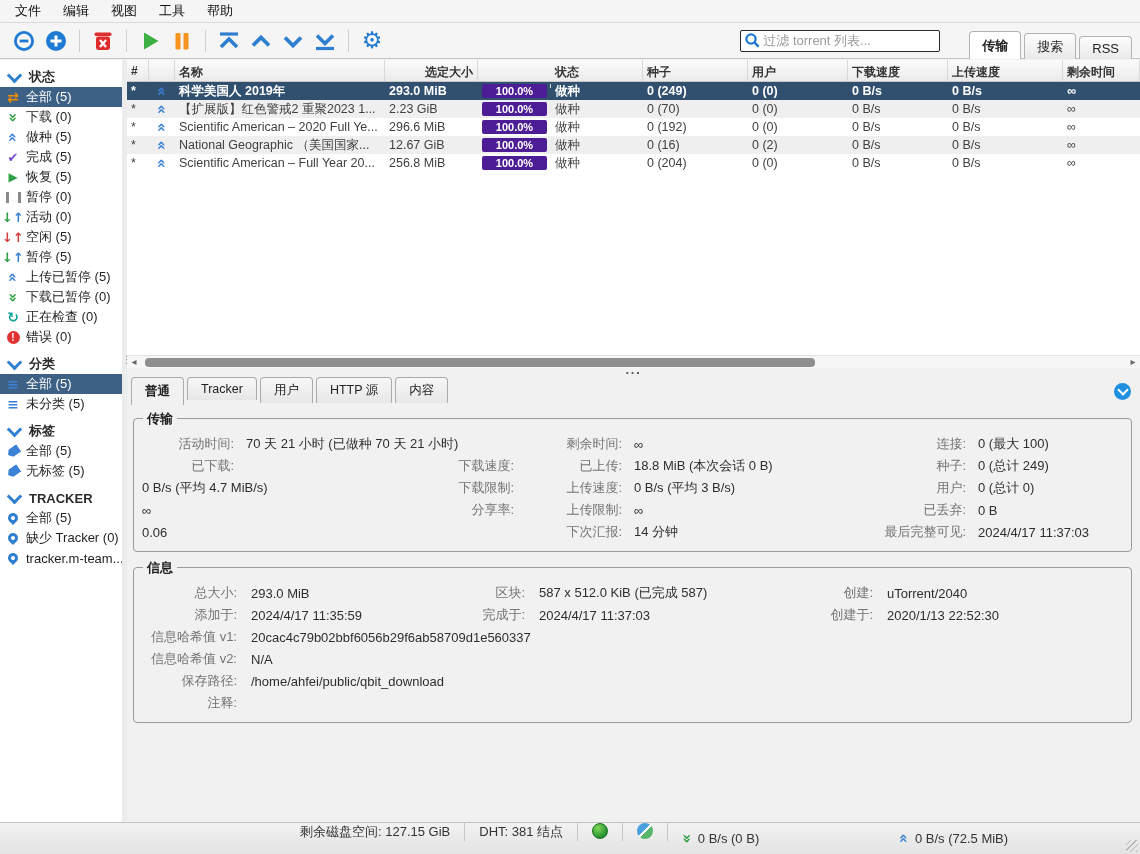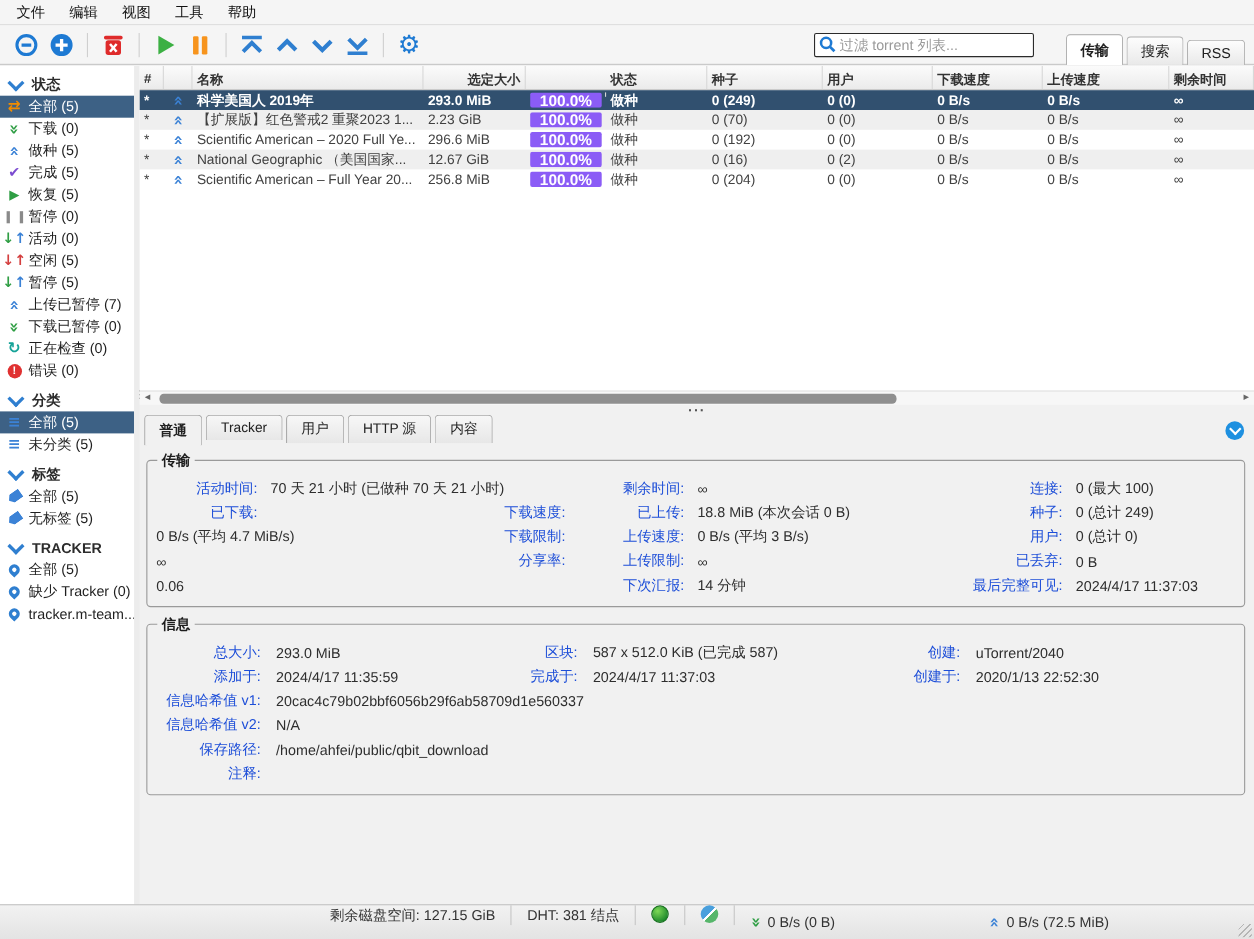--- a/index.html
+++ b/index.html
@@ -51,21 +51,21 @@
   
   .main{position:absolute;top:60px;left:127px;right:0;bottom:32px;background:#f1f1f1}
   .tablewrap{position:absolute;top:0;left:0;right:0;height:295px;background:#fff}
   .thead{display:flex;height:22px;background:linear-gradient(#fbfbfb,#ebebeb);border-bottom:1px solid #c6c6c6;box-sizing:border-box}
   .th{font-weight:bold;font-size:12px;color:#333;padding:4px 4px 0;border-right:1px solid #d8d8d8;
       box-sizing:border-box;white-space:nowrap;overflow:hidden}
   .trow{display:flex;height:18px;align-items:center;font-size:12.5px;color:#414141;white-space:nowrap}
   .trow.alt{background:#efefef}
   .trow.selected{background:#31506f;color:#fff;font-weight:bold}
   .td{padding:0 4px;box-sizing:border-box;overflow:hidden;flex:none}
-  .pbar{height:14px;background:#8b5cf6;border-radius:2px;color:#fff;font-size:14px;font-weight:bold;
+  .pbar{height:14px;background:#4c1d95;border-radius:2px;color:#fff;font-size:11px;font-weight:bold;
         display:flex;align-items:center;justify-content:center}
   
   .hscroll{position:absolute;left:0;right:0;top:295px;height:13px;background:#f7f7f7;
            border-top:1px solid #e2e2e2;display:flex;align-items:center;box-sizing:border-box}
   .harrow{width:14px;text-align:center;color:#666;font-size:10px;line-height:12px;flex:none}
   .htrack{flex:1;height:9px;position:relative}
   .hthumb{position:absolute;left:4px;top:0;height:9px;width:68%;background:#8f8f8f;border-radius:4px}
   .hsplit{position:absolute;left:0;right:0;top:308px;height:9px;display:flex;align-items:center;justify-content:center;color:#555}
   .hsplit::after{content:"···";font-size:13px;font-weight:bold;letter-spacing:1px;line-height:4px}
   
@@ -82,21 +82,21 @@
   .plabel{width:38px;color:#1f1f1f;flex:none}
   .pr-outer{flex:1;height:16px;background:#fff}
   .pr-fill{height:16px;background:#2b2bfa}
   .fset{position:relative;border:1px solid #9a9a9a;border-radius:4px;margin:15px 8px 0 6px;padding:14px 8px 8px}
   .legend{position:absolute;top:-9px;left:9px;background:#f1f1f1;padding:0 4px;font-weight:bold;color:#1d1d1d}
   .transfer-grid{display:flex}
   .tcol{display:grid;grid-auto-rows:22px;align-items:center;column-gap:12px}
   .tc1{grid-template-columns:92px 268px}
   .tc2{grid-template-columns:108px 232px}
   .tc3{grid-template-columns:100px auto;flex:1}
-  .lb{text-align:right;color:#1d4ed8;white-space:nowrap}
+  .lb{text-align:right;color:#737373;white-space:nowrap}
   .vl{color:#2e2e2e;white-space:nowrap}
   .info-grid{display:grid;grid-template-columns:95px 180px 80px 230px 90px auto;column-gap:14px;
              grid-auto-rows:22px;align-items:center}
   .spanrest{grid-column:2 / -1}
   
   .statusbar{position:absolute;left:0;right:0;bottom:0;height:32px;background:linear-gradient(#f2f2f2,#e3e3e3);
              border-top:1px solid #c2c2c2;display:flex;color:#333;box-sizing:border-box}
   .sb-sep{width:1px;height:18px;background:#c6c6c6;margin:0 14px;flex:none}
   .sb-item{white-space:nowrap}
   .globe{width:16px;height:16px;border-radius:50%;background:radial-gradient(circle at 35% 30%,#7ed957,#1f8a2c 75%);
@@ -258,21 +258,21 @@
           <span class="side-ic">
             <span class="g gr ar">↓</span>
             <span class="g bl ar">↑</span>
           </span>
           <span>暂停 (5)</span>
         </div>
         <div class="side-item">
           <span class="side-ic">
             <span class="g bl rotm90">»</span>
           </span>
-          <span>上传已暂停 (7)</span>
+          <span>上传已暂停 (5)</span>
         </div>
         <div class="side-item">
           <span class="side-ic">
             <span class="g gr rot90">»</span>
           </span>
           <span>下载已暂停 (0)</span>
         </div>
         <div class="side-item">
           <span class="side-ic">
             <span class="g te" style="font-size:14px">↻</span>

